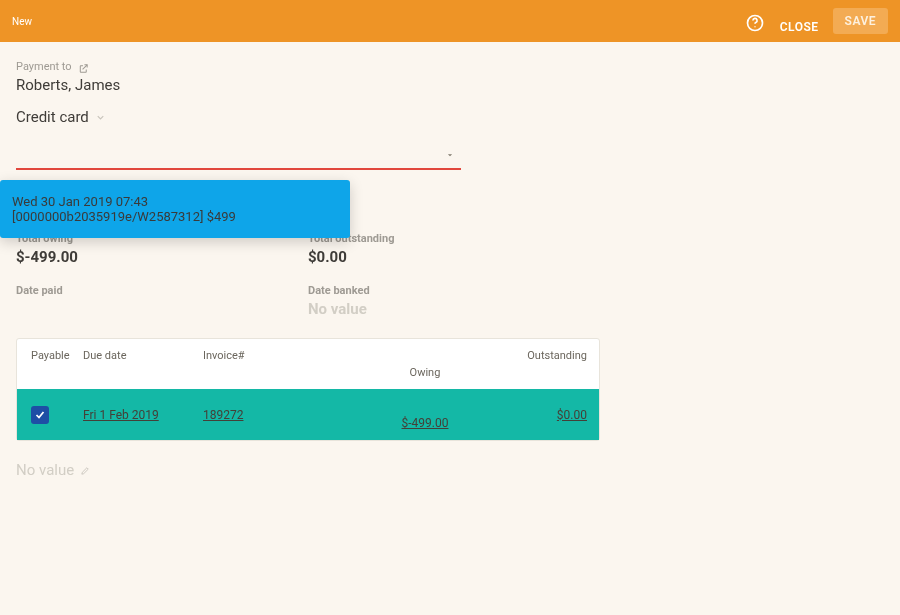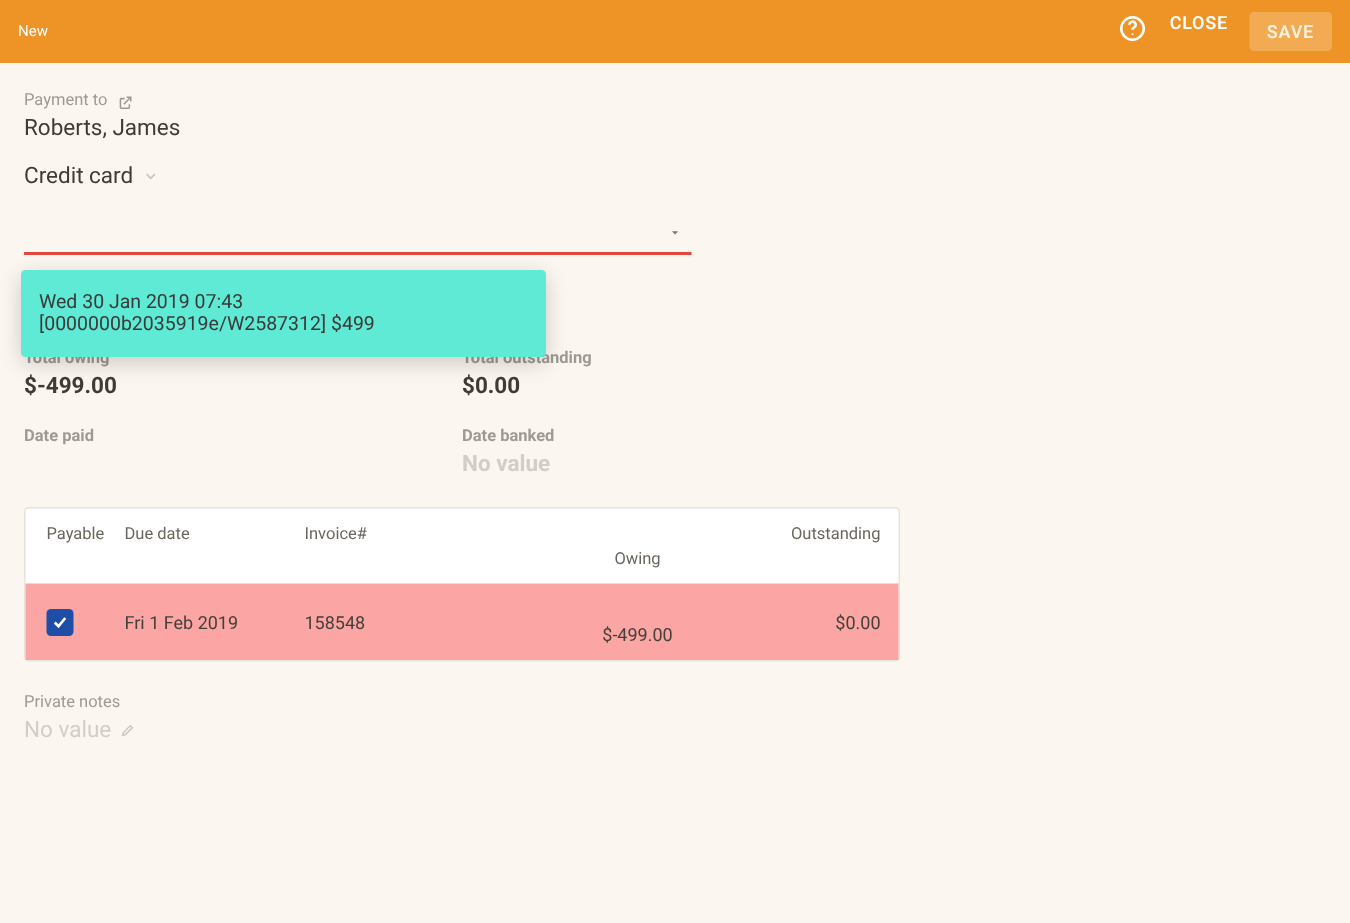--- a/index.html
+++ b/index.html
@@ -6,21 +6,21 @@
   html, body { width: 900px; height: 615px; background: #fbf6ef; overflow: hidden; }
   .header {
     height: 42px;
     background: #ee9426;
     display: flex;
     align-items: center;
     padding: 0 12px;
     color: #fff;
   }
   .header-title { font-size: 10px; font-weight: 400; flex: 1; }
-  .header-right { display: flex; align-items: flex-start; gap: 14px; }
+  .header-right { display: flex; align-items: flex-end; gap: 14px; }
   .icon-btn {
     width: 22px; height: 22px; display: inline-flex; align-items: center; justify-content: center;
     cursor: pointer; color: #fff;
   }
   .close-btn { font-size: 12px; font-weight: 600; letter-spacing: 0.5px; cursor:pointer; }
   .save-btn {
     font-size: 12px; font-weight: 600; letter-spacing: 0.5px;
     background: #f3ab53;
     color: #fdf1e0;
     padding: 6px 12px;
@@ -54,24 +54,24 @@
     display:flex;
     align-items:center;
     justify-content:flex-end;
     padding-right:6px;
     margin-bottom: 14px;
   }
   .dropdown-field .caret { color:#7e786c; }
 
   .dropdown-pop {
     position: absolute;
-    left: 14px;
+    left: 0;
     top: 138px;
     width: 350px;
-    background: #5eead4;
+    background: #0ea5e9;
     border-radius: 3px;
     box-shadow: 0 4px 14px rgba(0,0,0,0.18);
     padding: 14px 12px;
     font-size: 13px;
     color: #3a3a3a;
     z-index: 10;
   }
 
   .totals-row {
     display: flex;
@@ -96,22 +96,23 @@
     color: #6b665d;
     font-size: 11px;
   }
   .thead > div, .trow > div { padding: 0 8px; }
   .thead .c1 { padding-left: 14px; text-align: center;}
   .trow {
     display: grid;
     grid-template-columns: 58px 120px 170px 120px 116px;
     padding: 10px 0;
     align-items: center;
-    background: #fca5a5;
+    background: #14b8a6;
     color:#444038;
+    text-decoration:underline;
   }
   .trow .c1 { display:flex; padding-left: 14px;}
   .checkbox {
     width: 18px; height: 18px;
     background: #1e4ea5;
     border-radius: 3px;
     display:inline-flex; align-items:center; justify-content:center;
     color:#fff;
   }
   .c4 { text-align: center; margin-top: 17px; }
@@ -213,28 +214,27 @@
     </div>
     <div class="trow">
       <div class="c1">
         <span class="checkbox">
           <svg width="12" height="12" viewBox="0 0 24 24" fill="none" stroke="currentColor" stroke-width="3.5">
               <path d="M5 12l5 5 9-11"></path>
             </svg>
         </span>
       </div>
       <div>Fri 1 Feb 2019</div>
-      <div>158548</div>
+      <div>189272</div>
       <div class="c4">$-499.00</div>
       <div class="c5">$0.00</div>
     </div>
   </div>
 
   <div class="notes-block">
-    <div class="label">Private notes</div>
     <div class="value placeholder">
       <span>No value</span>
       <span class="edit-icon">
         <svg width="11" height="11" viewBox="0 0 24 24" fill="none" stroke="currentColor" stroke-width="2">
             <path d="M4 20l4-1 10-10-3-3L5 16l-1 4z"></path>
           </svg>
       </span>
     </div>
   </div>
 

